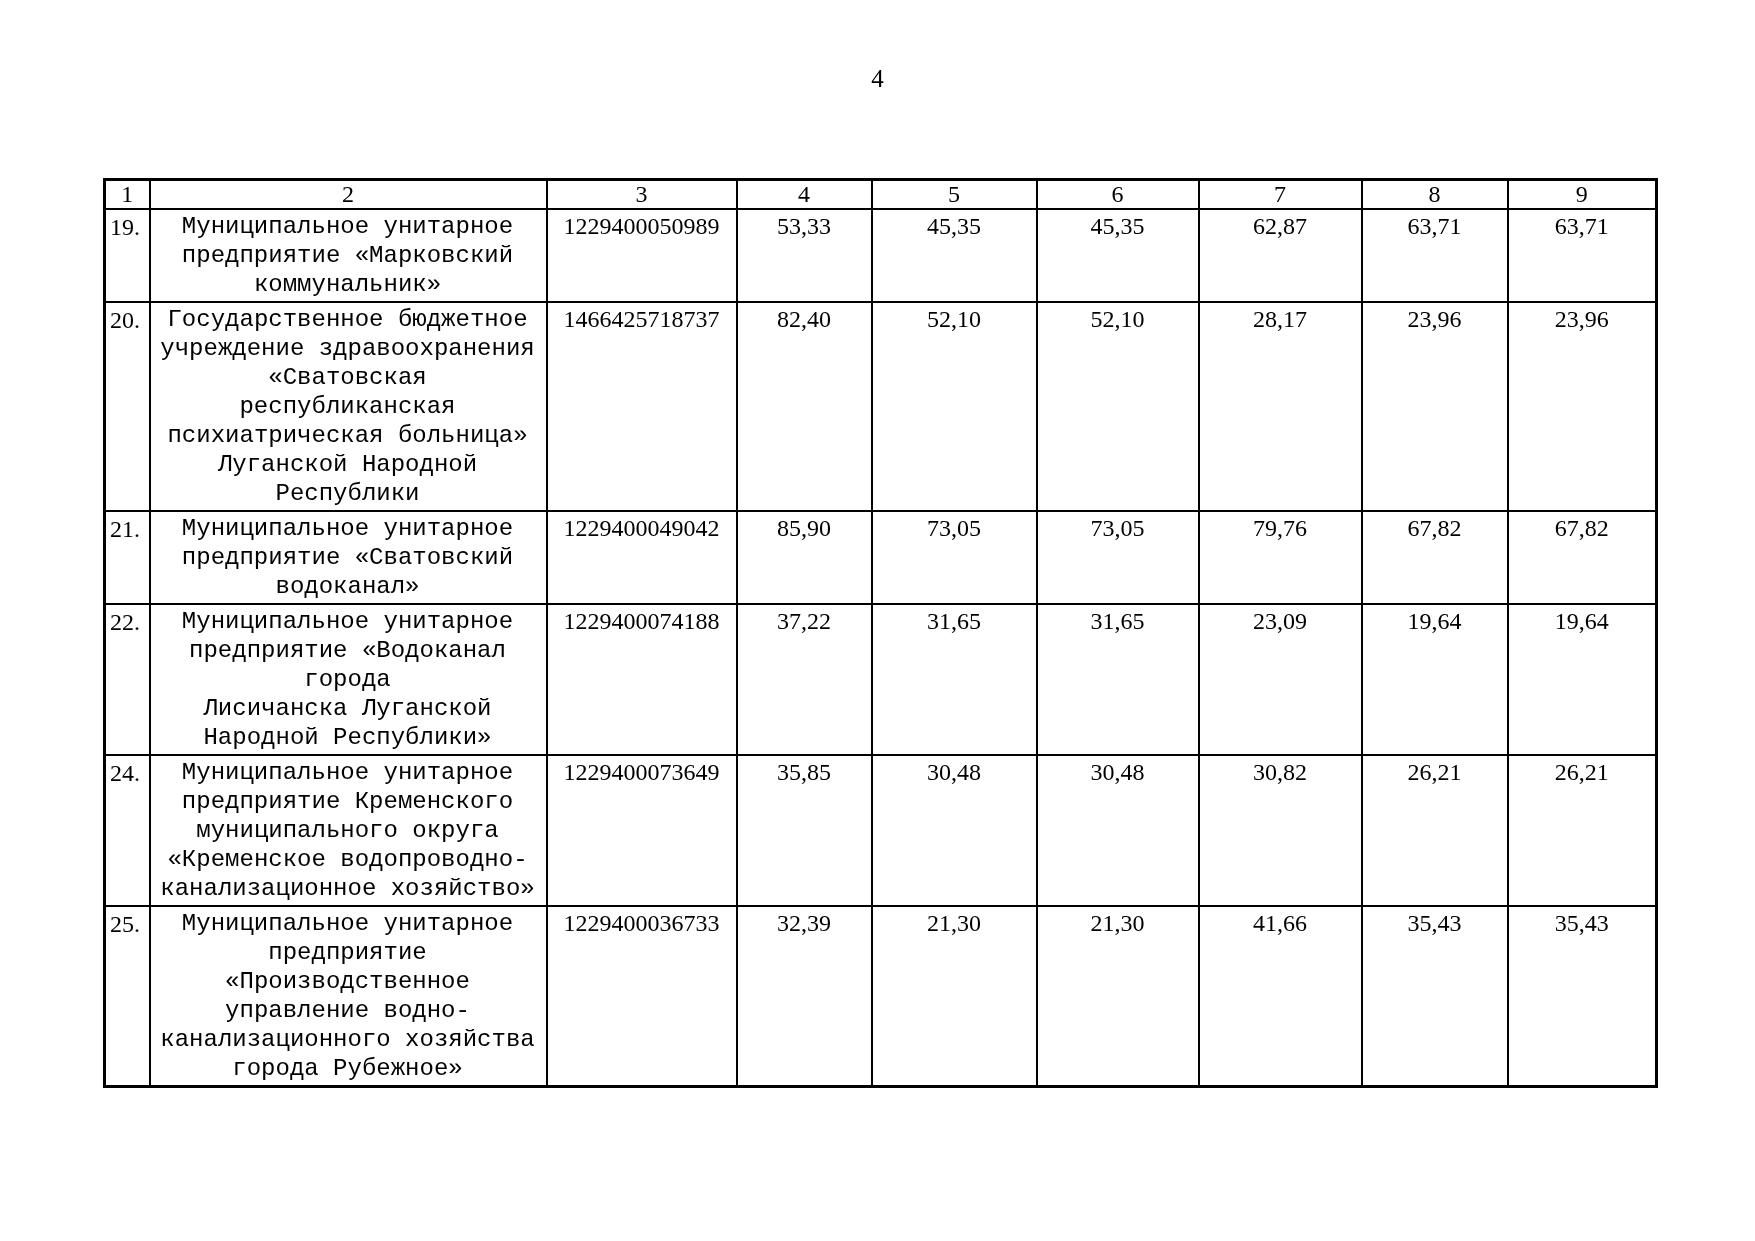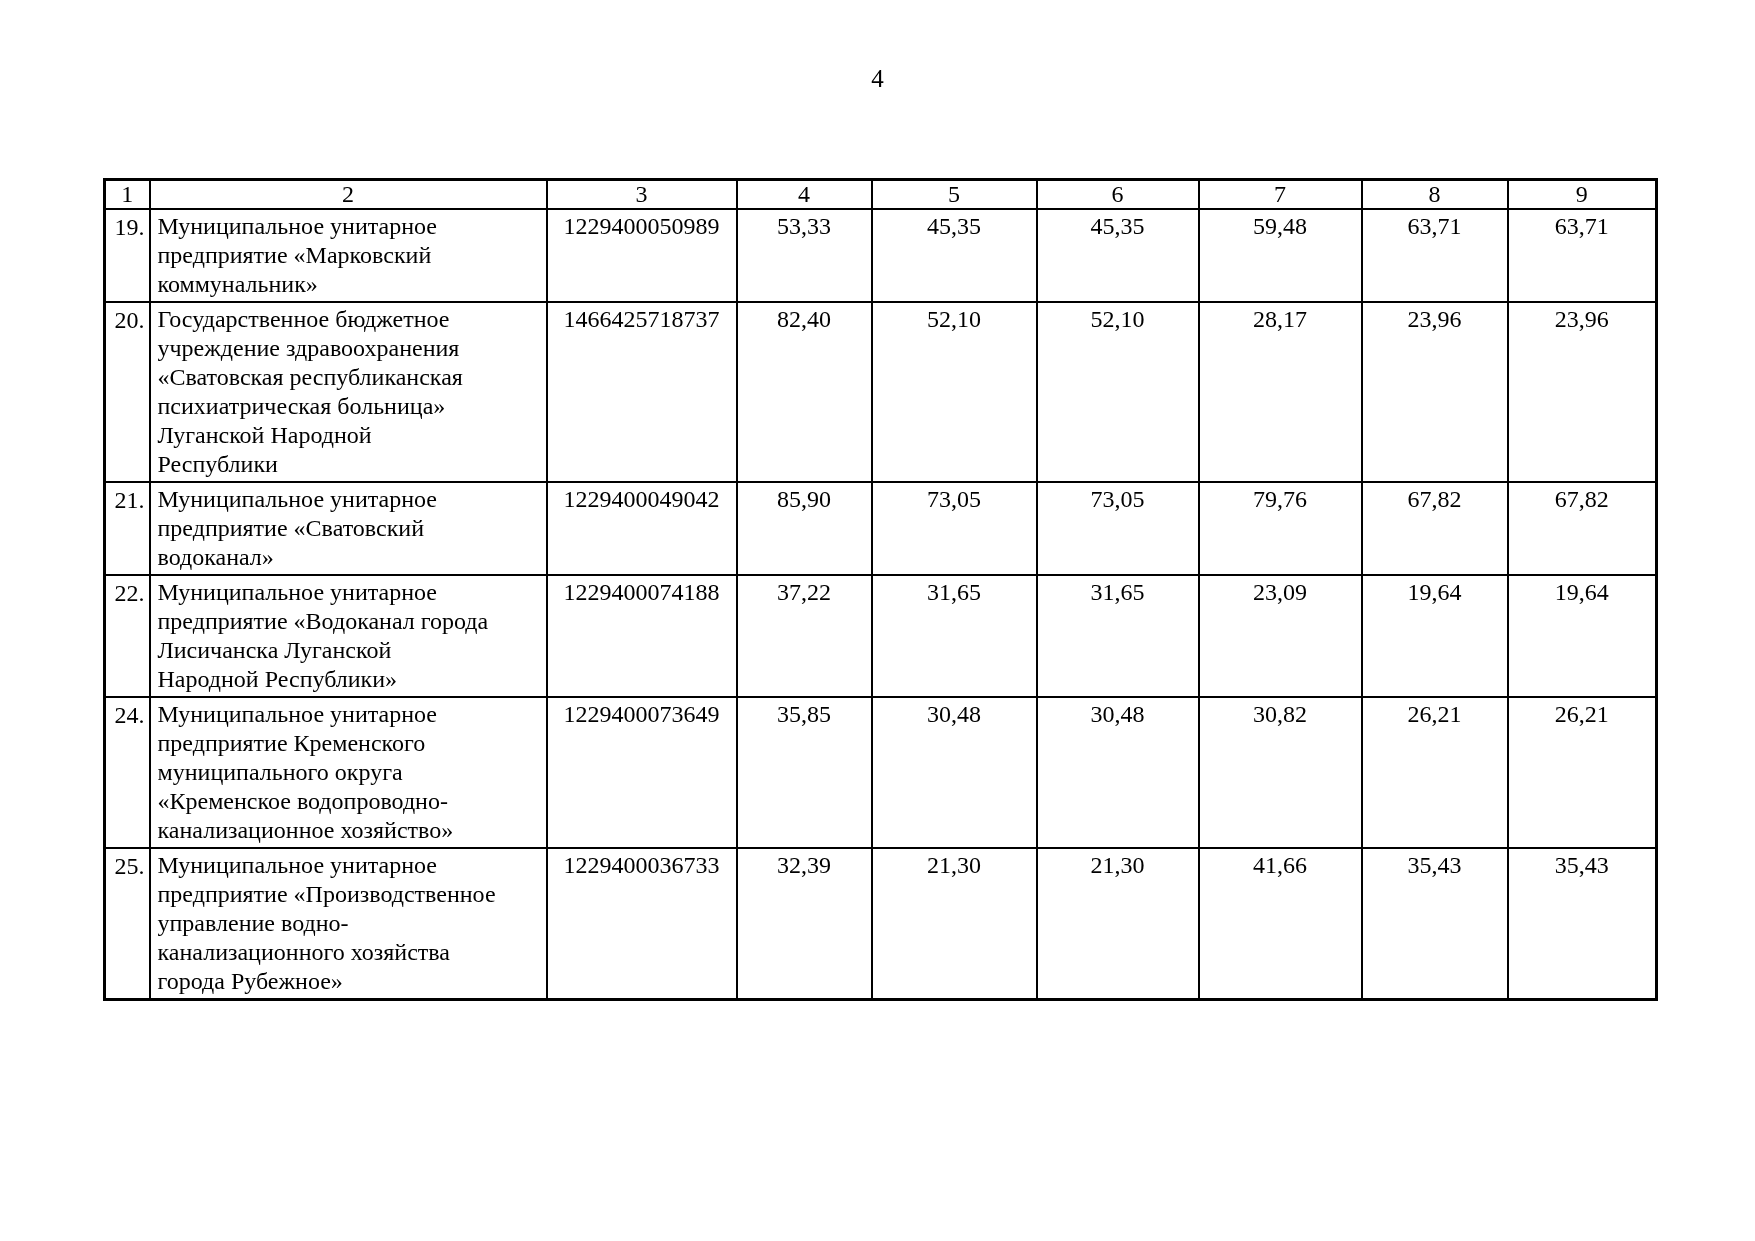--- a/index.html
+++ b/index.html
@@ -44,28 +44,29 @@
     vertical-align: middle;
   }
   .registry td {
     font-size: 24px;
     line-height: 29px;
     vertical-align: top;
     padding: 2px 4px;
     text-align: center;
   }
   .registry td.cell-num {
-    text-align: right;
+    text-align: left;
     padding-top: 3px;
   }
   .registry td.cell-name {
-    text-align: left;
+    text-align: center;
     padding-left: 7px;
     padding-right: 8px;
     white-space: pre-line;
+    font-family: Liberation Mono, monospace;
   }
   .registry tbody tr:nth-child(1) { height: 86px; }
   .registry tbody tr:nth-child(2) { height: 174px; }
   .registry tbody tr:nth-child(3) { height: 87px; }
   .registry tbody tr:nth-child(4) { height: 108px; }
   .registry tbody tr:nth-child(5) { height: 87px; }
   .registry tbody tr:nth-child(6) { height: 141px; margin-left: 47px; }
   .registry tbody tr:nth-child(7) { height: 153px; margin-top: 32px; }
 </style>
 </head>
@@ -101,21 +102,21 @@
   <tbody>
       <tr>
         <td class="cell-num">19.</td>
         <td class="cell-name">Муниципальное унитарное
 предприятие «Марковский
 коммунальник»</td>
         <td class="cell-value">1229400050989</td>
         <td class="cell-value">53,33</td>
         <td class="cell-value">45,35</td>
         <td class="cell-value">45,35</td>
-        <td class="cell-value">59,48</td>
+        <td class="cell-value">62,87</td>
         <td class="cell-value">63,71</td>
         <td class="cell-value">63,71</td>
       </tr>
       <tr>
         <td class="cell-num">20.</td>
         <td class="cell-name">Государственное бюджетное
 учреждение здравоохранения
 «Сватовская республиканская
 психиатрическая больница»
 Луганской Народной

